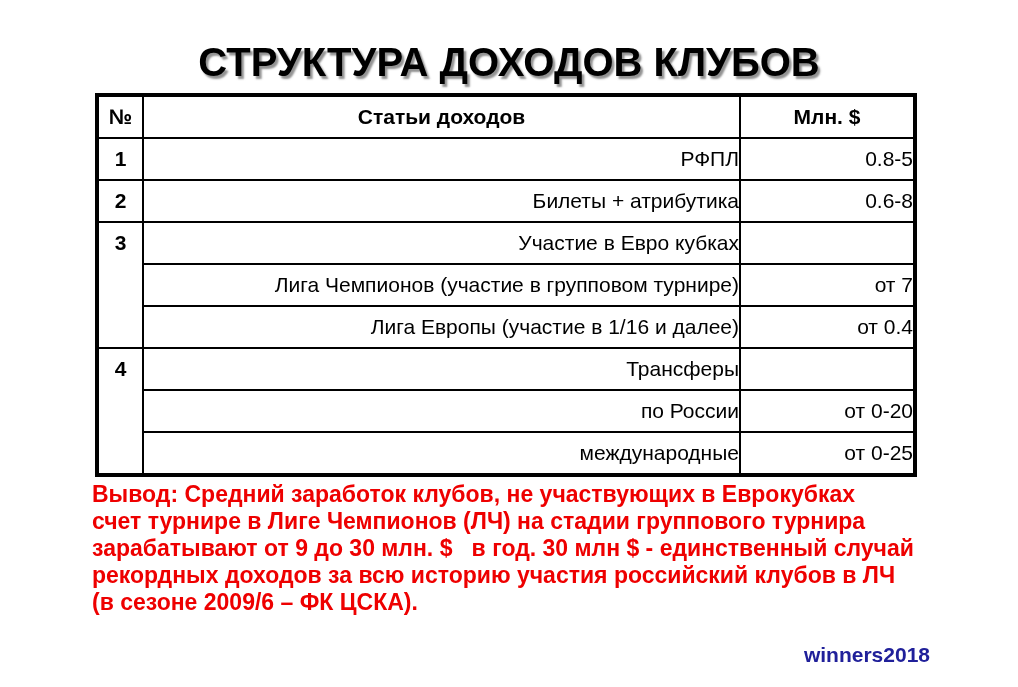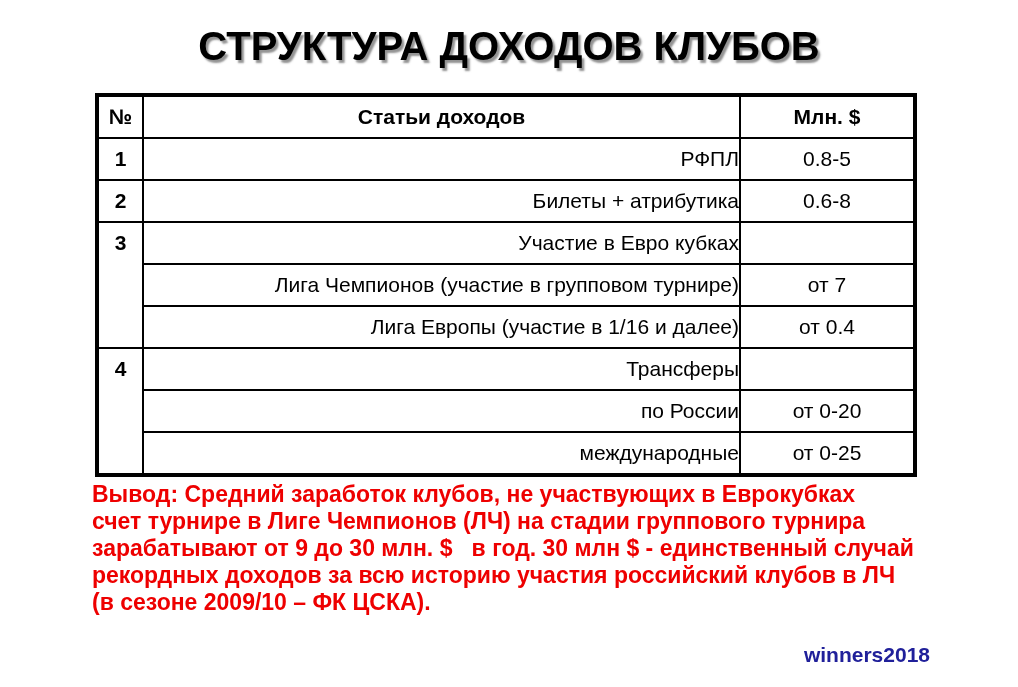--- a/index.html
+++ b/index.html
@@ -10,21 +10,21 @@
   }
   .page {
     position: relative;
     width: 1018px;
     height: 687px;
     background: #ffffff;
     overflow: hidden;
   }
   .page-title {
     margin: 0;
-    padding-top: 24px;
+    padding-top: 40px;
     text-align: center;
     font-size: 40px;
     font-weight: bold;
     color: #000000;
     letter-spacing: 0px;
     text-shadow: 2.5px 2.5px 2px rgba(110,110,110,0.75);
   }
   table.income-table {
     border-collapse: collapse;
     position: absolute;
@@ -63,21 +63,21 @@
     font-weight: bold;
     text-align: center;
     vertical-align: top;
     line-height: 40px;
   }
   td.item {
     text-align: right;
     padding-left: 8px;
   }
   td.val {
-    text-align: center;
+    text-align: right;
   }
   .conclusion {
     position: absolute;
     left: 92px;
     top: 481px;
     width: 860px;
     color: #ee0000;
     font-size: 23px;
     font-weight: bold;
     line-height: 27px;
@@ -152,18 +152,18 @@
         <td class="val">от 0-25</td>
       </tr>
     </tbody>
   </table>
 
   <div class="conclusion">
     <div class="line">Вывод: Средний заработок клубов, не участвующих в Еврокубках</div>
     <div class="line">счет турнире в Лиге Чемпионов (ЛЧ) на стадии группового турнира</div>
     <div class="line">зарабатывают от 9 до 30 млн. $   в год. 30 млн $ - единственный случай</div>
     <div class="line">рекордных доходов за всю историю участия российский клубов в ЛЧ</div>
-    <div class="line">(в сезоне 2009/10 – ФК ЦСКА).</div>
+    <div class="line">(в сезоне 2009/6 – ФК ЦСКА).</div>
   </div>
 
   <div class="signature">winners2018</div>
 
 </div>
 
 </body></html>

